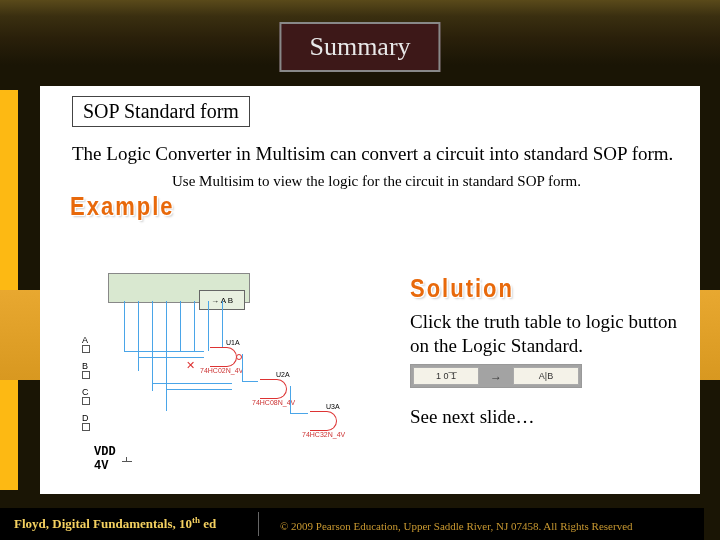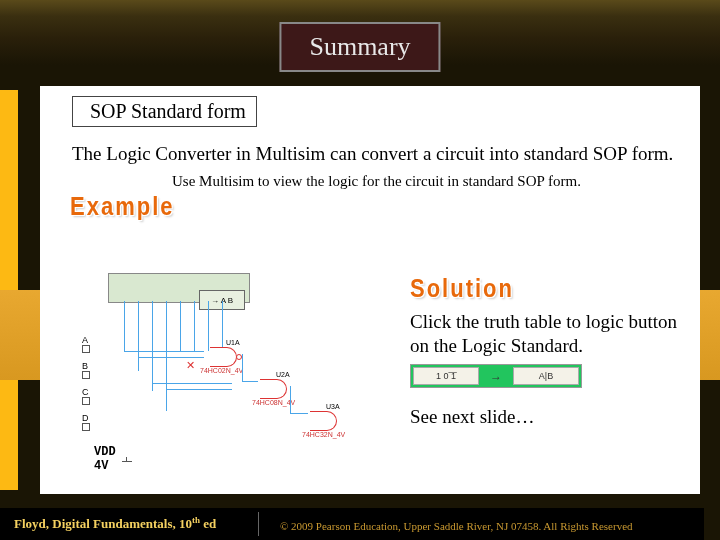--- a/index.html
+++ b/index.html
@@ -55,21 +55,21 @@
     bottom: 46px;
     background: #fff;
     z-index: 3;
     padding: 0;
   }
   .section-label {
     position: absolute;
     top: 10px;
     left: 32px;
     border: 1px solid #444;
-    padding: 3px 10px 3px 17px;
+    padding: 3px 10px 3px 10px;
     font-size: 20px;
     background: #fff;
     font-family: "Times New Roman", serif;
   }
   .body-text {
     position: absolute;
     top: 56px;
     left: 32px;
     right: 18px;
     font-size: 19px;
@@ -217,21 +217,21 @@
     right: 10px;
     font-size: 19px;
     line-height: 1.25;
   }
   .button-box {
     position: absolute;
     top: 278px;
     left: 370px;
     width: 170px;
     height: 22px;
-    background: #22c55e;
+    background: #a3a3a3;
     border: 1px solid #999;
     display: flex;
   }
   .btn-seg {
     flex: 1;
     border: 1px solid #aaa;
     margin: 2px;
     background: #f4f2e8;
     font-size: 9px;
     font-family: Arial, sans-serif;

